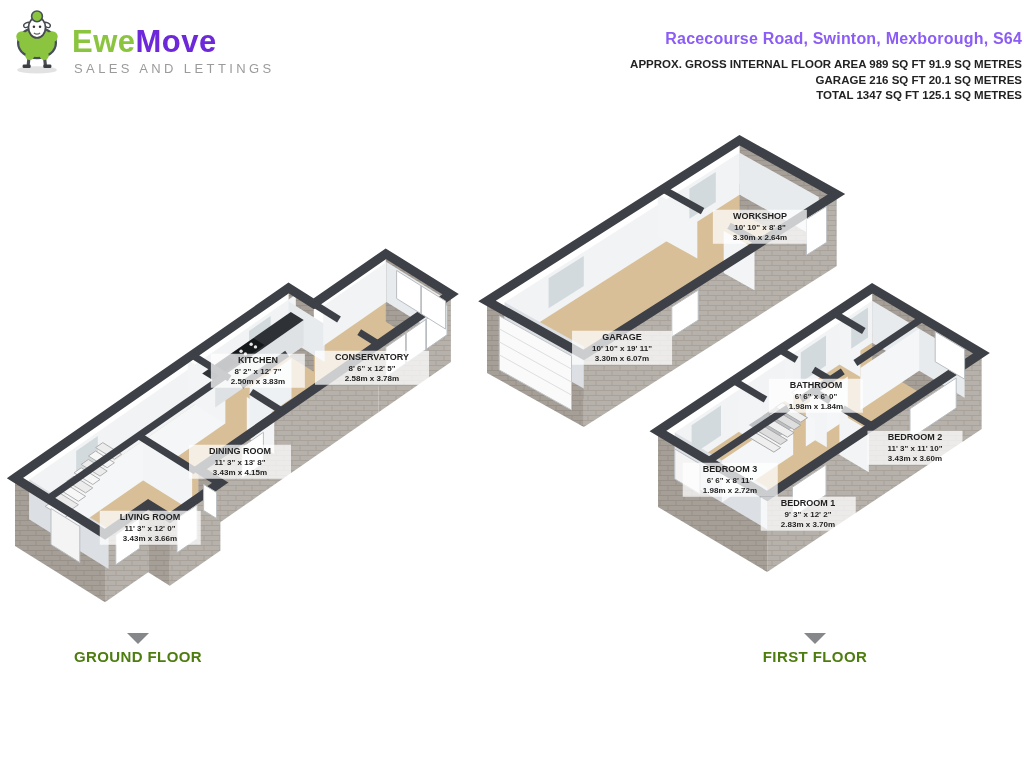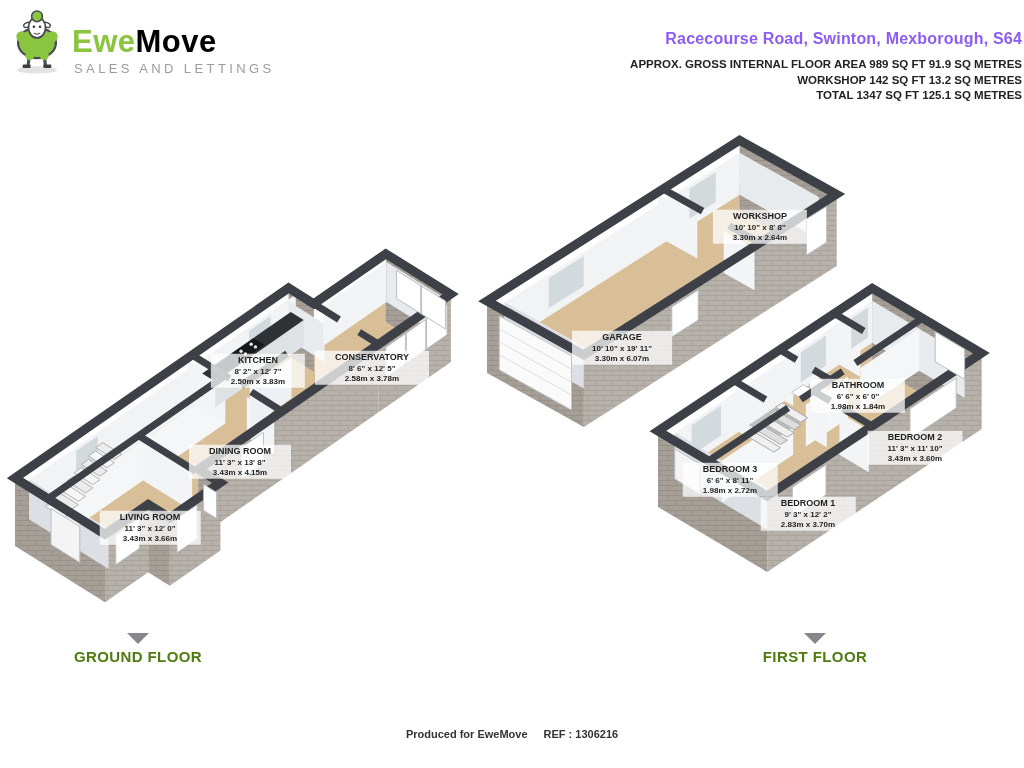--- a/index.html
+++ b/index.html
@@ -4,21 +4,21 @@
 <style>
   html,body{margin:0;padding:0;background:#ffffff;}
   #page{position:relative;width:1024px;height:768px;background:#ffffff;overflow:hidden;
         font-family:"Liberation Sans","DejaVu Sans",sans-serif;}
   #plans{position:absolute;left:0;top:0;}
   
   #logo{position:absolute;left:10px;top:8px;display:flex;align-items:flex-start;}
   #logo .ltext{margin-left:8px;margin-top:18px;}
   #brand{font-size:31px;font-weight:bold;letter-spacing:0.5px;line-height:1;}
   #brand .g{color:#8bc540;}
-  #brand .d{color:#000000;}
+  #brand .d{color:#6d28d9;}
   #tagline{font-size:13px;font-weight:normal;letter-spacing:3.4px;color:#9b9b9b;margin-top:4px;margin-left:2px;}
   #header-right{position:absolute;right:2px;top:30px;text-align:right;width:720px;}
   #title{font-size:16px;font-weight:bold;color:#8b5cf6;letter-spacing:0.2px;}
   #arealines{margin-top:9px;}
   .area-line{font-size:11.5px;font-weight:bold;color:#222;line-height:15.5px;}
   
   .room-label{position:absolute;transform:translate(-50%,-50%);
       background:rgba(255,255,255,0.74);padding:1px 20px;text-align:center;
       color:#1f1f1f;white-space:nowrap;line-height:1.3;}
   .room-label .rname{font-weight:bold;font-size:9px;}
@@ -191,21 +191,21 @@
     <div class="ltext">
       <div id="brand"><span class="g">Ewe</span><span class="d">Move</span></div>
       <div id="tagline">SALES AND LETTINGS</div>
     </div>
   </div>
 
   <div id="header-right">
     <div id="title">Racecourse Road, Swinton, Mexborough, S64</div>
     <div id="arealines">
       <div class="area-line">APPROX. GROSS INTERNAL FLOOR AREA 989 SQ FT 91.9 SQ METRES</div>
-      <div class="area-line">WORKSHOP 142 SQ FT 13.2 SQ METRES</div>
+      <div class="area-line">GARAGE 216 SQ FT 20.1 SQ METRES</div>
       <div class="area-line">TOTAL 1347 SQ FT 125.1 SQ METRES</div>
     </div>
   </div>
 
   <div class="room-label" style="left:150px;top:528px">
     <div class="rname">LIVING ROOM</div>
     <div class="rdim">11' 3" x 12' 0"</div>
     <div class="rdim">3.43m x 3.66m</div>
   </div>
   <div class="room-label" style="left:240px;top:462px">
@@ -228,21 +228,21 @@
     <div class="rname">GARAGE</div>
     <div class="rdim">10' 10" x 19' 11"</div>
     <div class="rdim">3.30m x 6.07m</div>
   </div>
   <div class="room-label" style="left:760px;top:227px">
     <div class="rname">WORKSHOP</div>
     <div class="rdim">10' 10" x 8' 8"</div>
     <div class="rdim">3.30m x 2.64m</div>
   </div>
 
-  <div class="room-label" style="left:858px;top:396px">
+  <div class="room-label" style="left:816px;top:396px">
     <div class="rname">BATHROOM</div>
     <div class="rdim">6' 6" x 6' 0"</div>
     <div class="rdim">1.98m x 1.84m</div>
   </div>
   <div class="room-label" style="left:915px;top:448px">
     <div class="rname">BEDROOM 2</div>
     <div class="rdim">11' 3" x 11' 10"</div>
     <div class="rdim">3.43m x 3.60m</div>
   </div>
   <div class="room-label" style="left:730px;top:480px">
@@ -254,17 +254,14 @@
     <div class="rname">BEDROOM 1</div>
     <div class="rdim">9' 3" x 12' 2"</div>
     <div class="rdim">2.83m x 3.70m</div>
   </div>
 
   <div class="down-arrow" style="left:138px;top:633px"></div>
   <div class="floor-caption" style="left:138px;top:648px">GROUND FLOOR</div>
   <div class="down-arrow" style="left:815px;top:633px"></div>
   <div class="floor-caption" style="left:815px;top:648px">FIRST FLOOR</div>
 
-  <div id="footer">
-    <span>Produced for EweMove</span><span class="ref">REF : 1306216</span>
-  </div>
 
 </div>
 
 </body></html>

